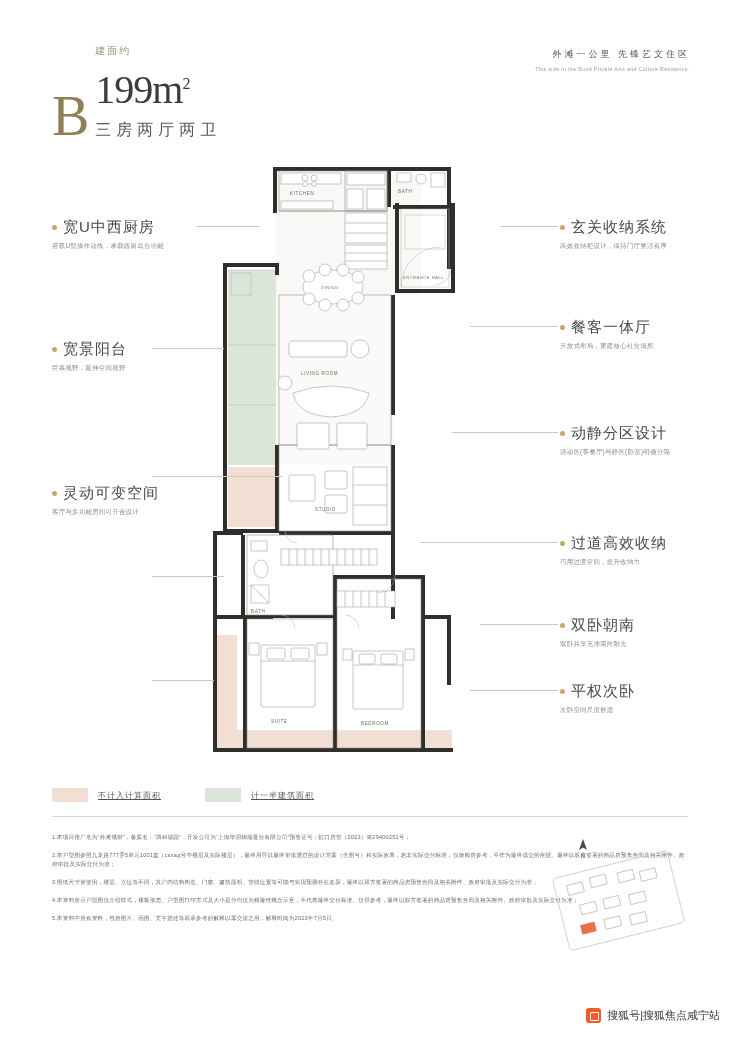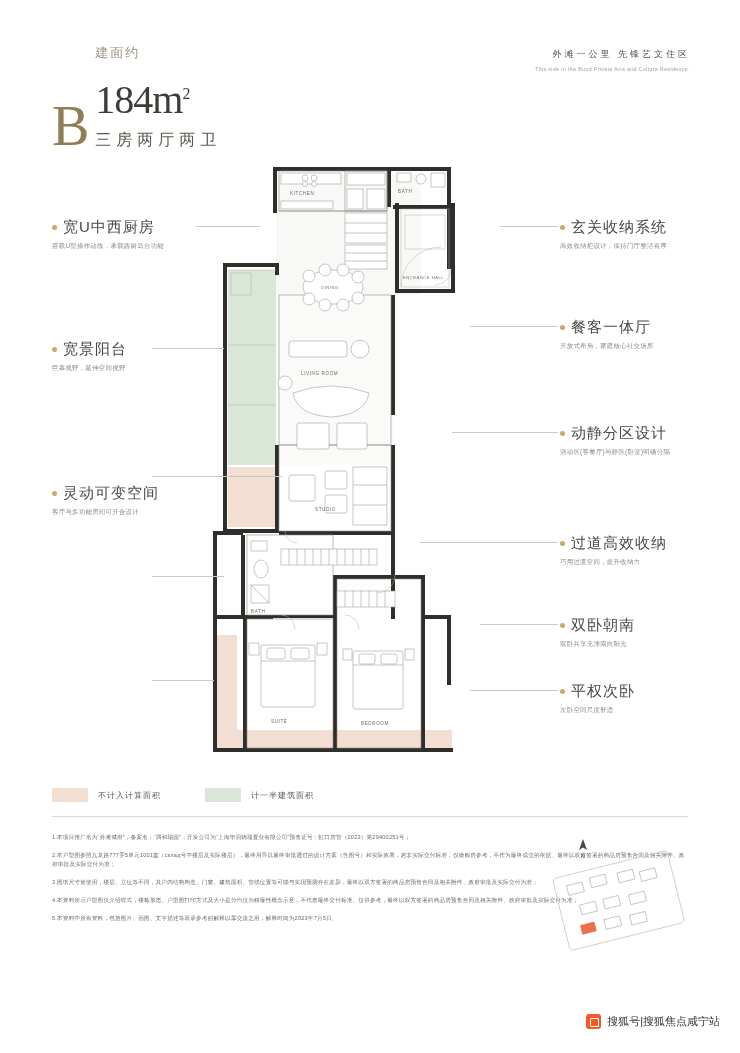--- a/index.html
+++ b/index.html
@@ -15,21 +15,21 @@
 
   
   .hdr-left{position:absolute;left:52px;top:44px;display:flex;align-items:flex-end;}
   .hdr-B{
     font-family:"Liberation Serif", serif;
     font-size:56px;line-height:50px;color:#8f7f55;font-weight:400;
     letter-spacing:0;
   }
   .hdr-mid{margin-left:6px;position:relative;}
   .hdr-sub{
-    font-size:13px;color:#9c9280;letter-spacing:2px;margin-bottom:14px;
+    font-size:10px;color:#9c9280;letter-spacing:2px;margin-bottom:8px;
     font-family:Liberation Mono, monospace;
   }
   .hdr-area{
     font-family:"Liberation Serif", serif;
     font-size:40px;line-height:36px;color:#3d3c39;font-weight:400;
     letter-spacing:-1px;
   }
   .hdr-area sup{font-size:16px;vertical-align:super;}
   .hdr-rooms{
     font-size:16px;color:#5b584f;letter-spacing:5px;margin-top:12px;
@@ -54,50 +54,50 @@
   .callout.right .ttl{justify-content:flex-start;}
   .callout.right{text-align:left;}
 
   .lead{position:absolute;border-top:1px solid #cfc9bd;}
 
   
   .legend{position:absolute;left:52px;top:788px;display:flex;align-items:center;gap:10px;}
   .legend .sw{width:36px;height:14px;display:inline-block;}
   .legend .sw1{background:#f2ded2;}
   .legend .sw2{background:#d9e6d8;}
-  .legend .lbl{font-size:8px;color:#55534d;letter-spacing:1px;margin-right:34px;}
+  .legend .lbl{font-size:8px;color:#55534d;letter-spacing:1px;margin-right:34px;text-decoration:underline;}
 
   
   .notes{position:absolute;left:52px;top:816px;width:636px;border-top:1px solid #ddd8cd;padding-top:16px;}
   .notes p{margin:0 0 9px 0;font-size:5.6px;line-height:9px;color:#6d6a64;letter-spacing:.2px;}
 
   
   .sitemap{position:absolute;right:44px;top:845px;width:150px;height:115px;}
 
   
-  .footer{position:absolute;right:20px;bottom:24px;display:flex;align-items:center;gap:6px;}
+  .footer{position:absolute;right:20px;bottom:30px;display:flex;align-items:center;gap:6px;}
   .footer .fx{font-size:11px;color:#333;letter-spacing:0;}
   .footer .logo{
     width:15px;height:15px;border-radius:3px;background:#f15a29;position:relative;flex:0 0 auto;
   }
   .footer .logo:after{
     content:"";position:absolute;left:4px;top:4px;width:7px;height:7px;border:1.5px solid #fff;border-radius:1px;
   }
 </style>
 </head>
 <body>
 
 <div class="page">
 
   <div class="hdr-left">
     <div class="hdr-B">B</div>
     <div class="hdr-mid">
       <div class="hdr-sub">建面约</div>
       <div class="hdr-area">
-        <span>184m</span><sup>2</sup>
+        <span>199m</span><sup>2</sup>
       </div>
       <div class="hdr-rooms">三房两厅两卫</div>
     </div>
   </div>
 
   <div class="hdr-right">
     <div class="cn">外滩一公里  先锋艺文住区</div>
     <div class="en">This side in the Bund Private Arts and Culture Residence.</div>
   </div>
 

